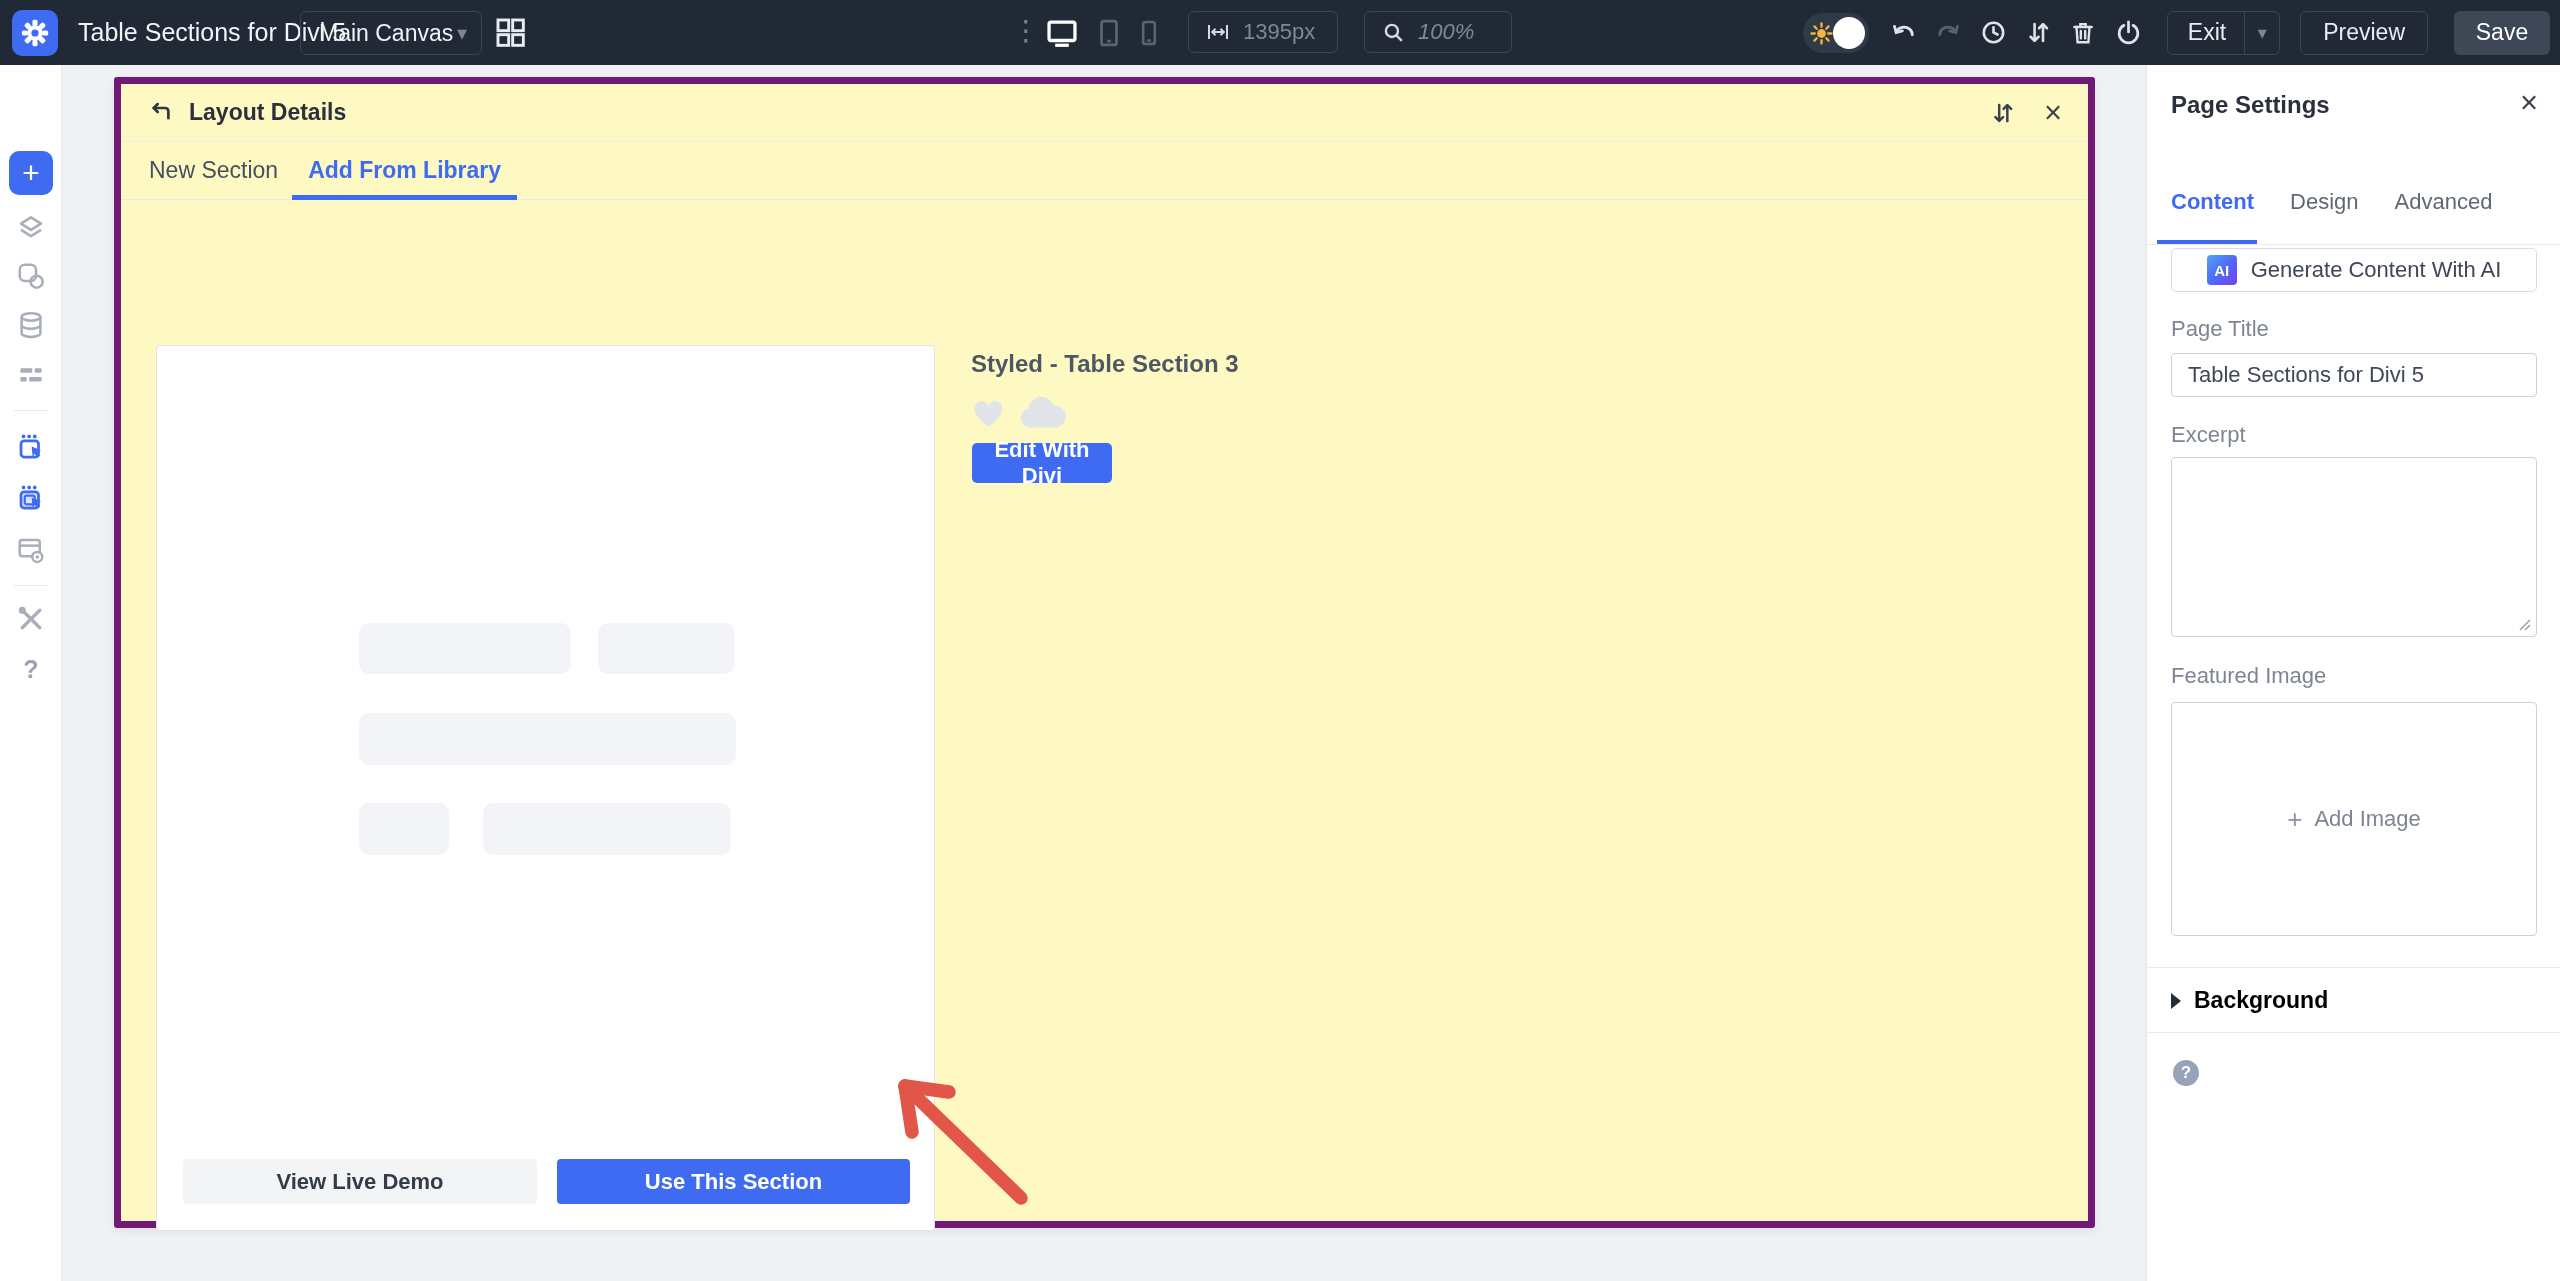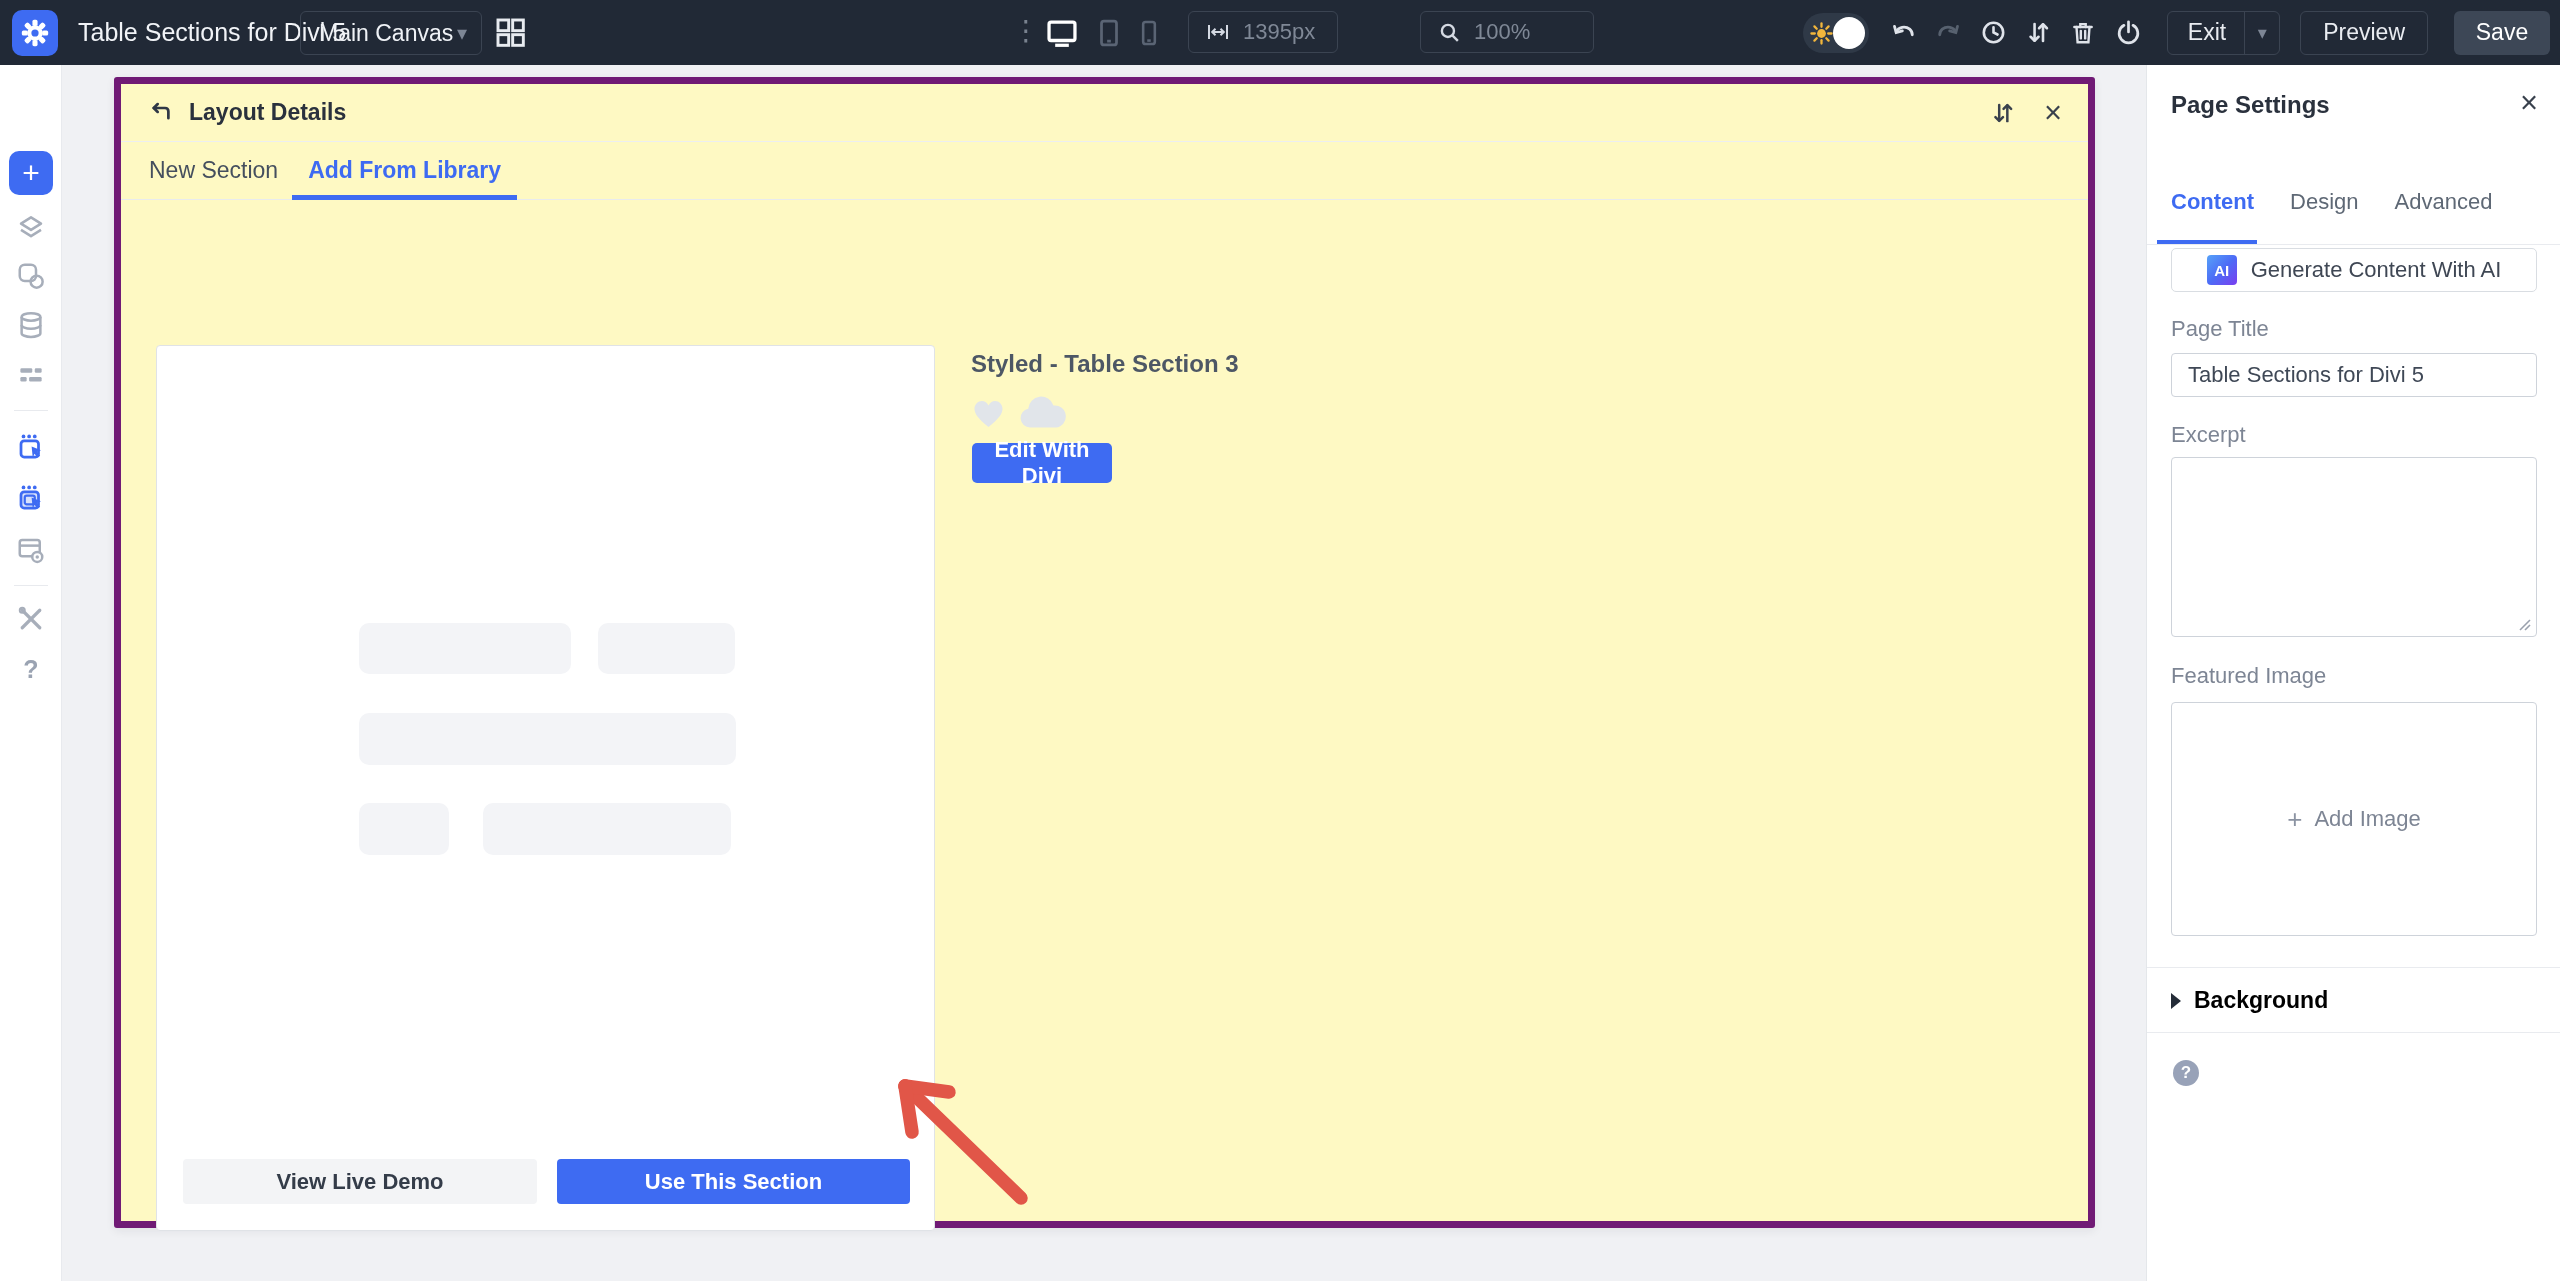--- a/index.html
+++ b/index.html
@@ -190,21 +190,21 @@
         <line x1="3" y1="5" x2="3" y2="19"></line>
           <line x1="21" y1="5" x2="21" y2="19"></line>
         <line x1="6.5" y1="12" x2="17.5" y2="12"></line>
         <path d="M9.5 8.8 L6.2 12 L9.5 15.2"></path>
           <path d="M14.5 8.8 L17.8 12 L14.5 15.2"></path>
       </svg>
     </span>
     <span>1395px</span>
   </div>
 
-  <div class="tb-box" style="left:1420px; width:174px;">
+  <div class="tb-box" style="left:1364px; width:148px;font-style:italic;">
     <span>
       <svg width="25" height="25" viewBox="0 0 24 24" fill="none" stroke="#d4d9e2" stroke-width="2.3">
         <circle cx="10.5" cy="10.5" r="5.8"></circle>
           <line x1="15" y1="15" x2="20" y2="20"></line>
       </svg>
     </span>
     <span>100%</span>
   </div>
 
   <div class="tb-right">

